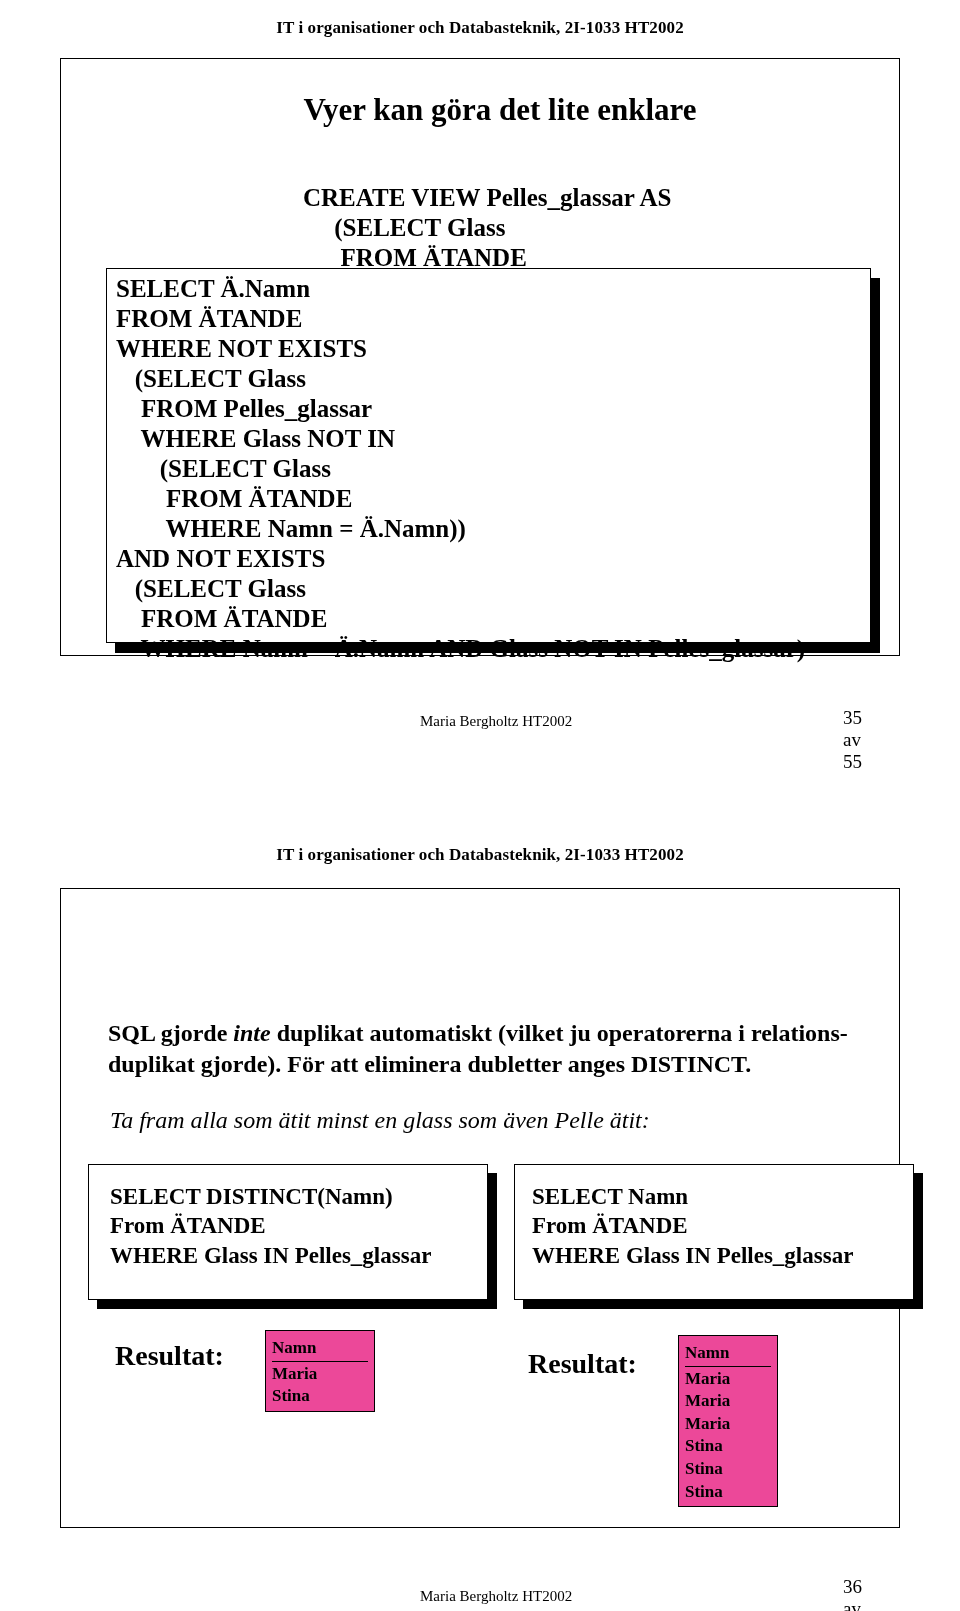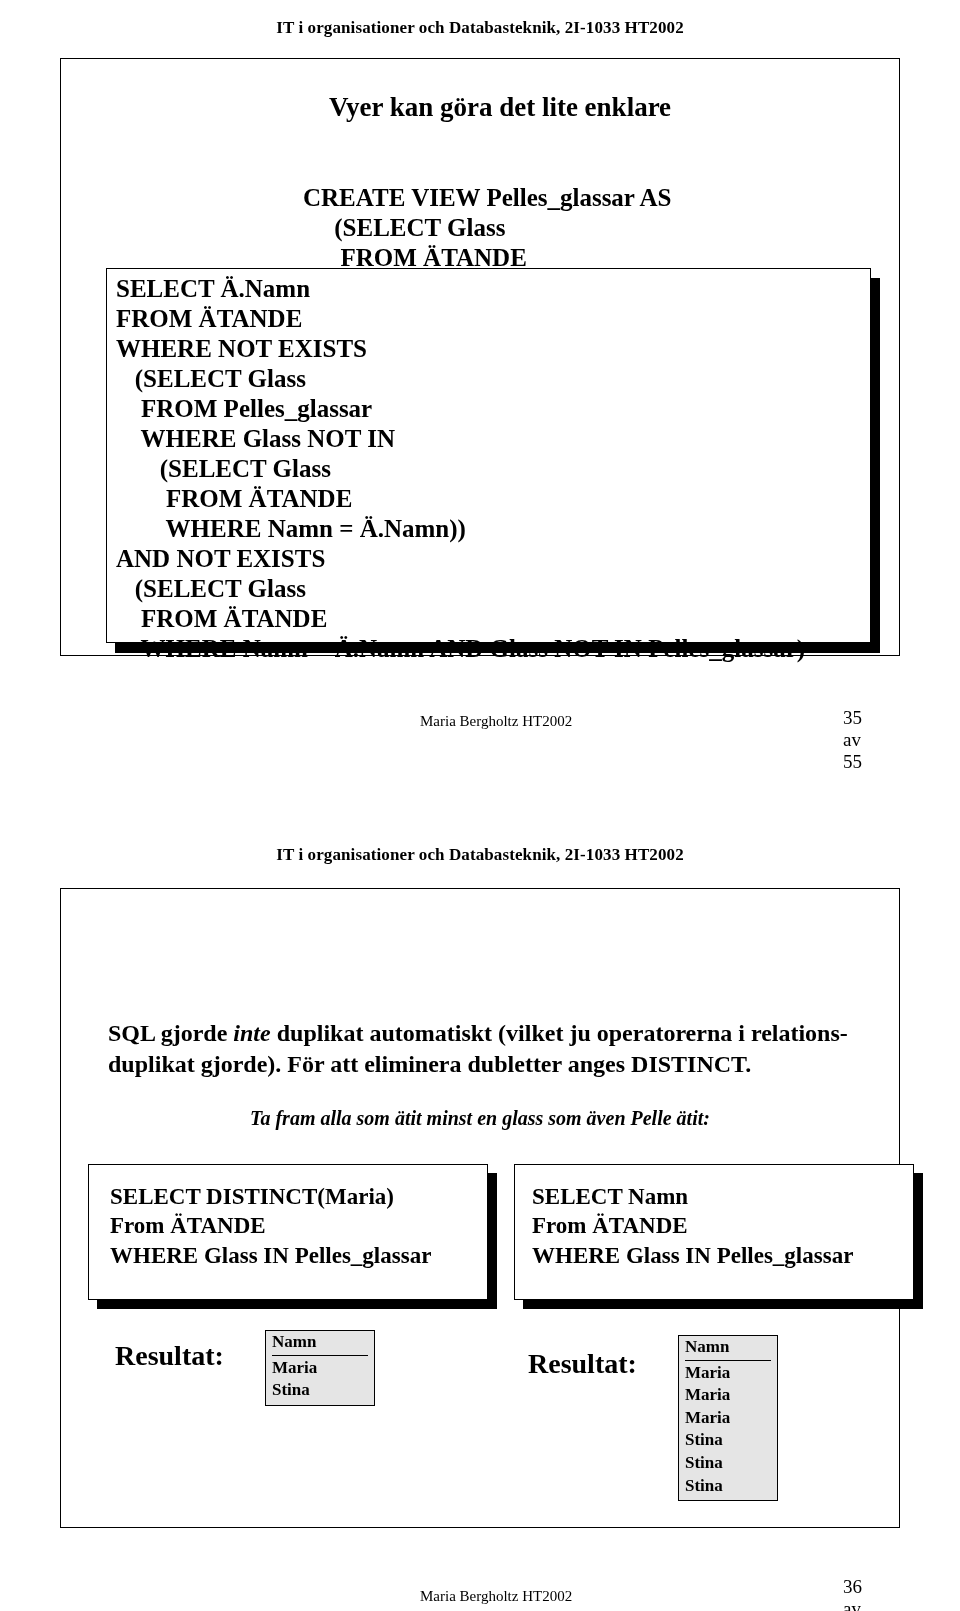--- a/index.html
+++ b/index.html
@@ -36,21 +36,21 @@
 
   .slide-frame {
     position: absolute;
     border: 1px solid #000000;
     box-sizing: border-box;
   }
 
   .slide-title {
     position: absolute;
     font-weight: bold;
-    font-size: 27px;
+    font-size: 31px;
     text-align: center;
   }
 
   .codeblock {
     position: absolute;
     font-weight: bold;
     font-size: 25px;
     line-height: 1.2;
     white-space: pre;
   }
@@ -81,48 +81,47 @@
   .para {
     position: absolute;
     font-size: 24px;
     font-weight: bold;
     line-height: 1.28;
   }
   .para .ital { font-style: italic; }
 
   .subhead {
     position: absolute;
-    font-size: 20px;
-    font-weight: bold;
+    font-size: 24px;
+    font-weight: normal;
     font-style: italic;
-    text-align: center;
   }
 
   .sqlbox-text {
     position: absolute;
     font-size: 23px;
     font-weight: bold;
     line-height: 1.28;
     white-space: pre;
   }
 
   .reslabel {
     position: absolute;
     font-size: 28px;
     font-weight: bold;
   }
 
   .restable {
     position: absolute;
     border: 1px solid #000000;
     box-sizing: border-box;
-    background: #e5e5e5;
+    background: #ec4899;
     font-size: 17px;
     font-weight: bold;
-    padding: 0 6px 3px 6px;
+    padding: 6px 6px 3px 6px;
     line-height: 1.33;
   }
   .restable .hdr {
     border-bottom: 1px solid #000000;
     padding-bottom: 1px;
     margin-bottom: 1px;
   }
   .restable div { white-space: pre; }
 </style>
 </head>
@@ -169,21 +168,21 @@
 
   <div class="slide-frame" style="left:60px; top:83px; width:840px; height:640px;"></div>
 
 
   <div class="para" style="left:108px; top:213px; width:740px;"><span>SQL gjorde </span><span class="ital">inte</span><span> duplikat automatiskt (vilket ju operatorerna i relations-</span><br><span>duplikat gjorde). För att eliminera dubletter anges DISTINCT.</span></div>
 
   <div class="subhead" style="left:110px; top:302px; width:740px;">Ta fram alla som ätit minst en glass som även Pelle ätit:</div>
 
   <div class="shadow-box" style="left:97px; top:368px; width:400px; height:136px;"></div>
   <div class="outer-box" style="left:88px; top:359px; width:400px; height:136px;"></div>
-  <div class="sqlbox-text" style="left:110px; top:377px;">SELECT DISTINCT(Maria)
+  <div class="sqlbox-text" style="left:110px; top:377px;">SELECT DISTINCT(Namn)
 From ÄTANDE
 WHERE Glass IN Pelles_glassar</div>
 
   <div class="shadow-box" style="left:523px; top:368px; width:400px; height:136px;"></div>
   <div class="outer-box" style="left:514px; top:359px; width:400px; height:136px;"></div>
   <div class="sqlbox-text" style="left:532px; top:377px;">SELECT Namn
 From ÄTANDE
 WHERE Glass IN Pelles_glassar</div>
 
   <div class="reslabel" style="left:115px; top:535px;">Resultat:</div>

